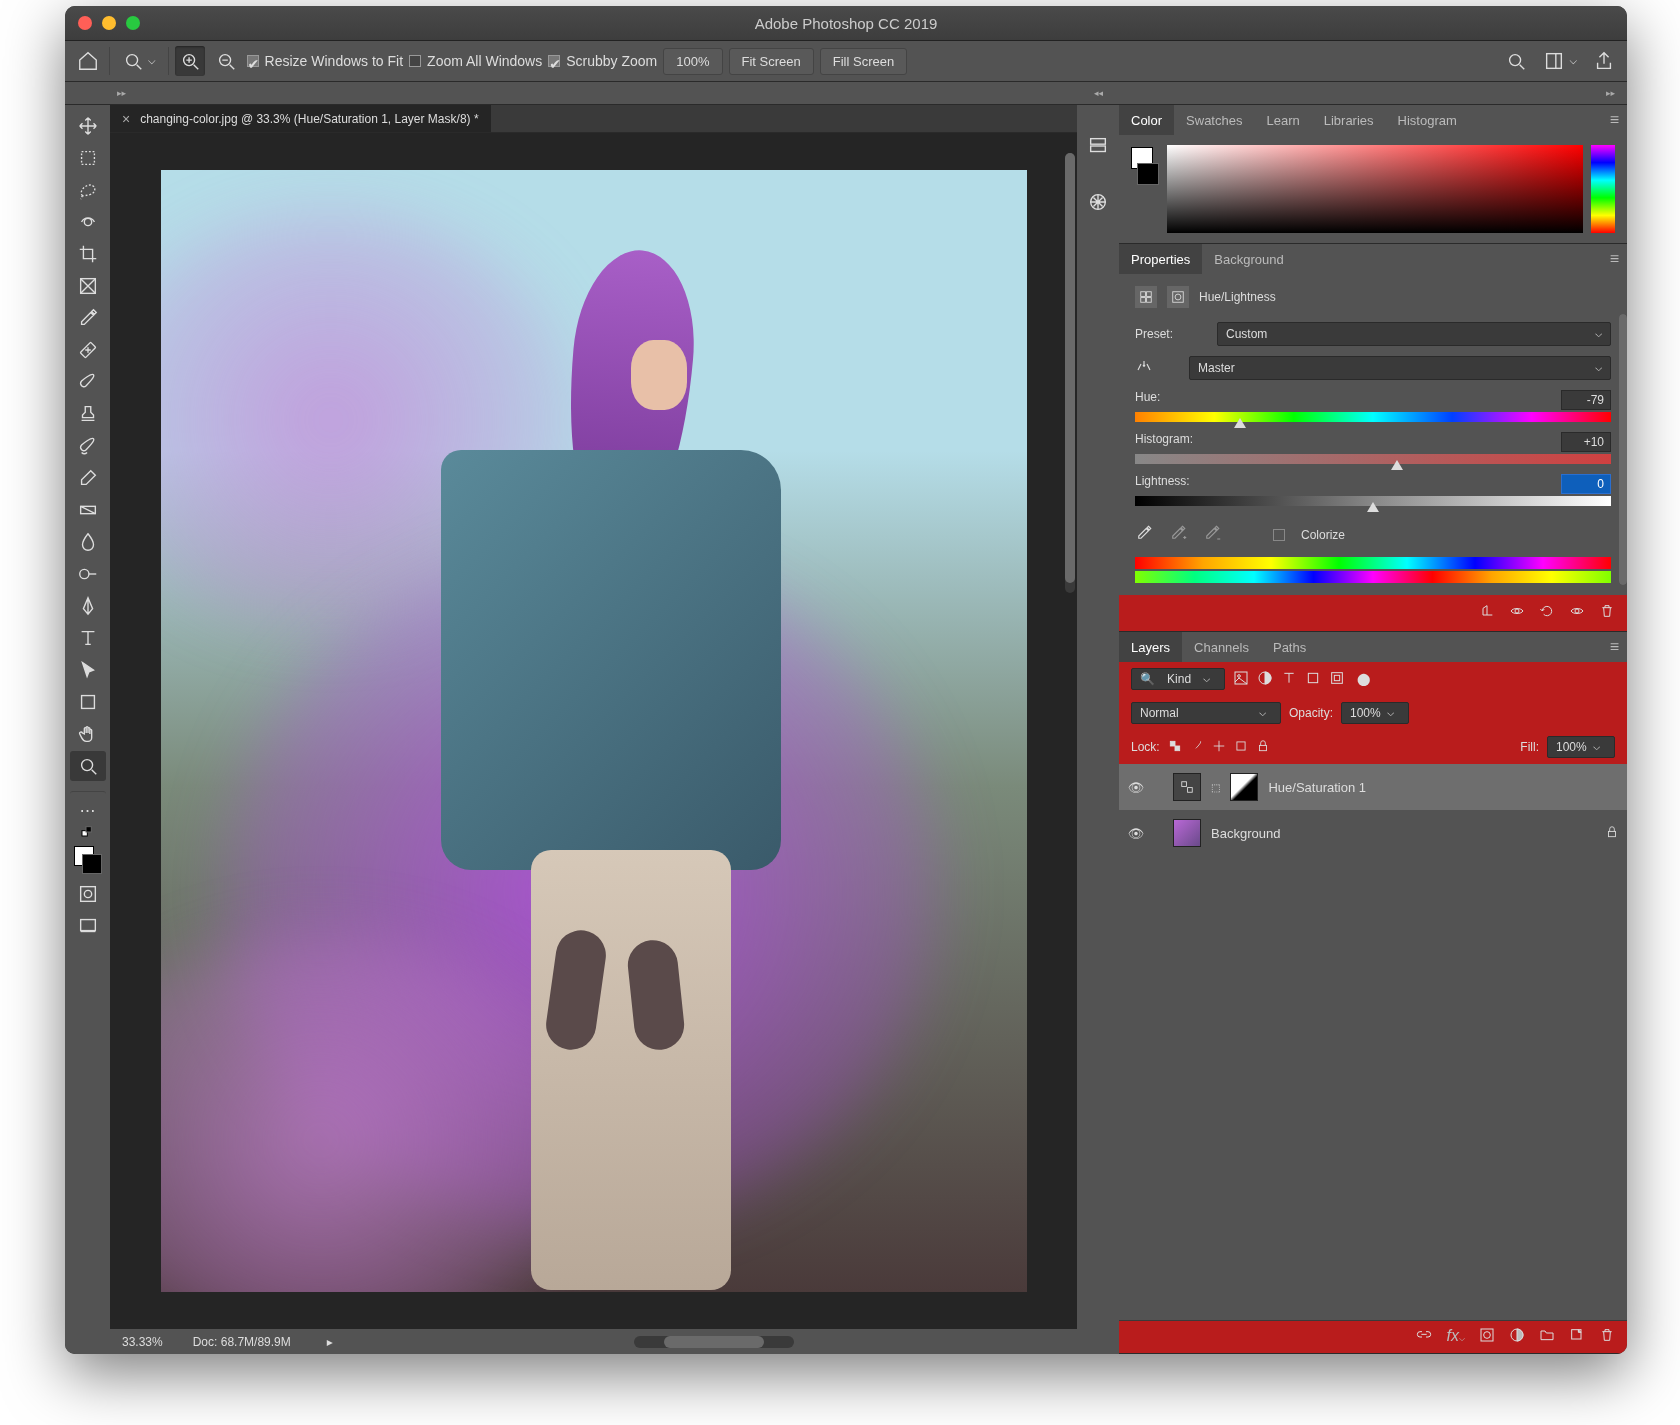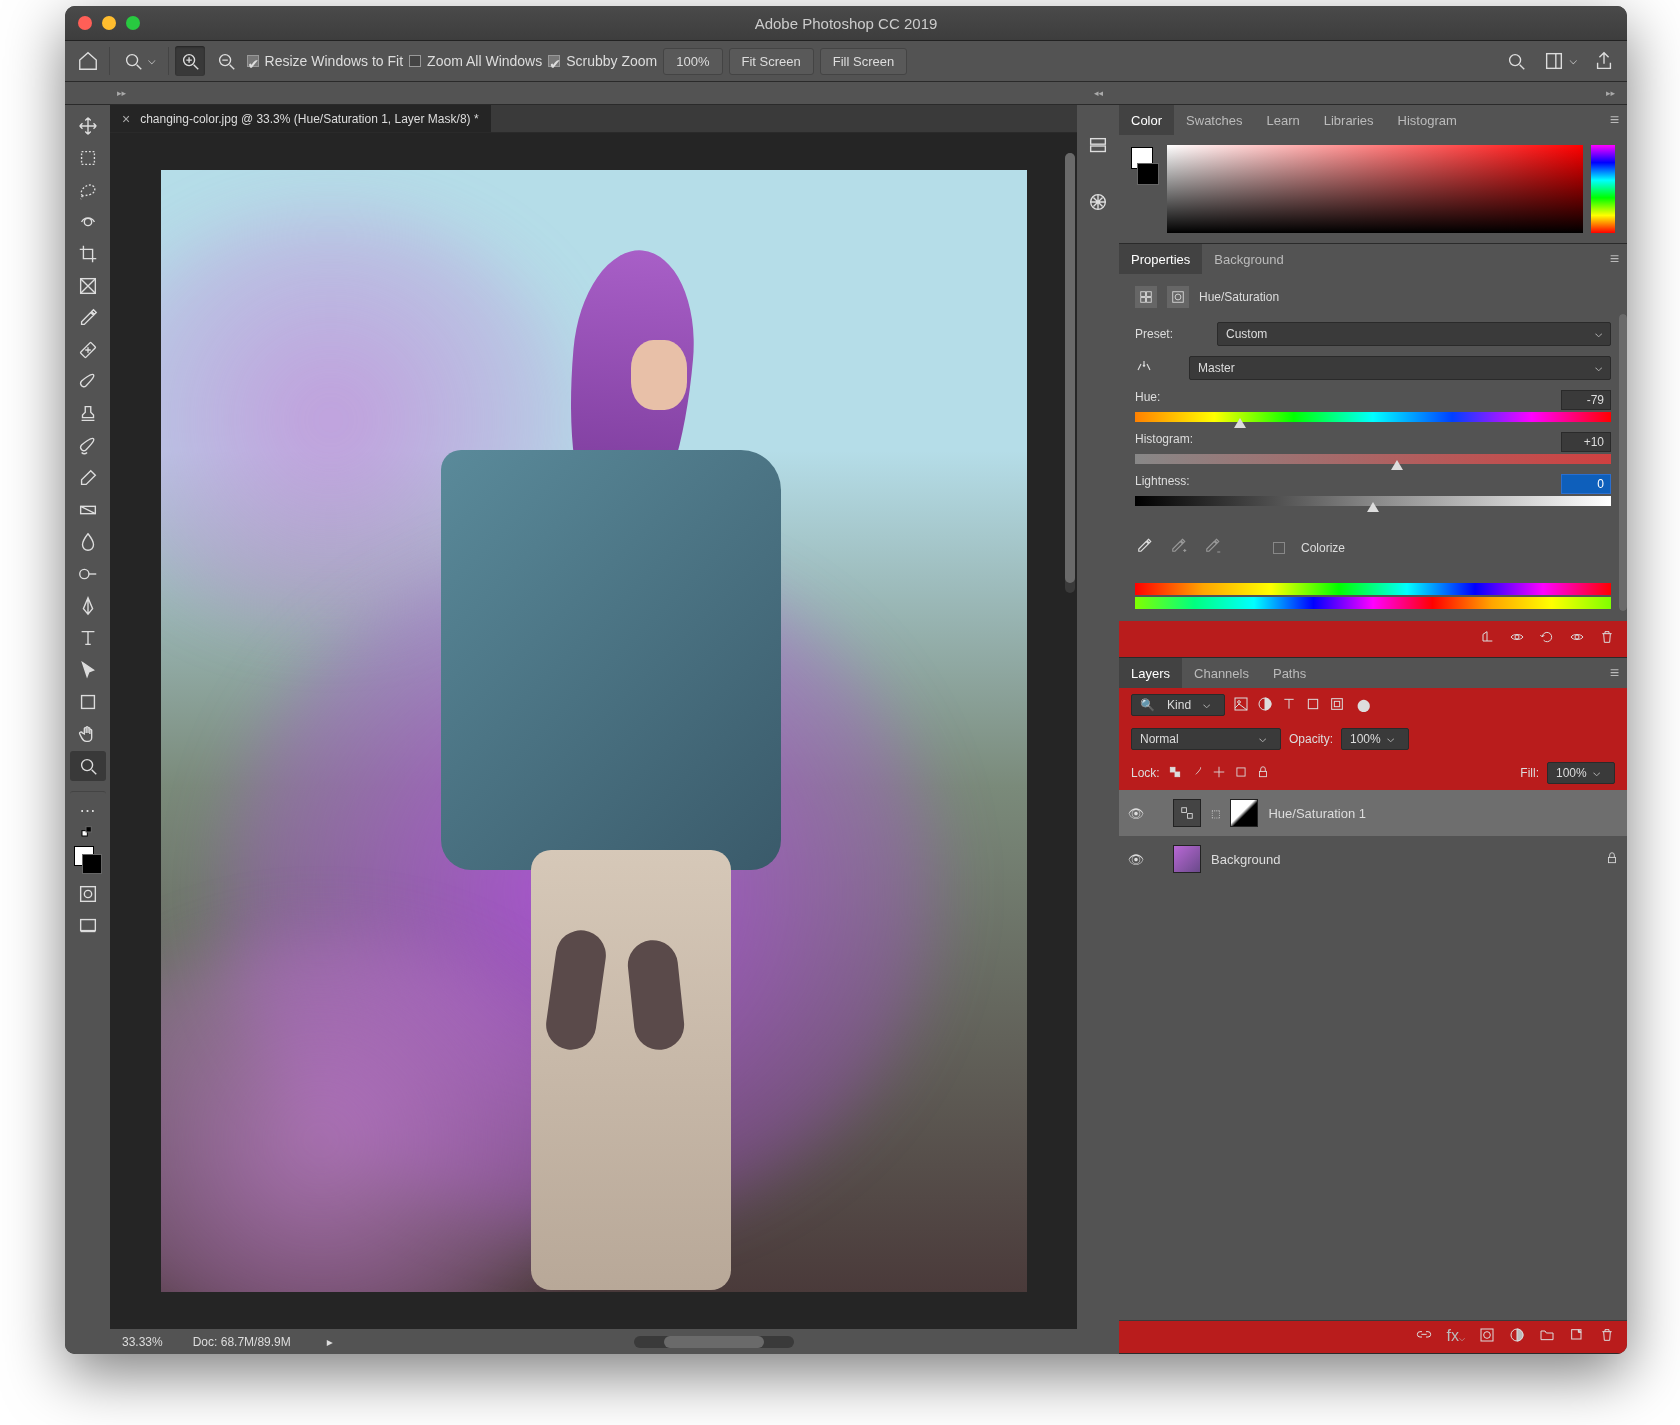--- a/index.html
+++ b/index.html
@@ -52,21 +52,21 @@
 .select{flex:1;background:#3a3a3a;border:1px solid #2a2a2a;color:#ddd;padding:4px 8px;border-radius:2px;display:flex;justify-content:space-between;align-items:center}
 .slider-row{margin-bottom:4px}
 .slider-row .lbl{display:flex;justify-content:space-between;margin-bottom:0px}
 .slider-row .val{background:#3a3a3a;padding:2px 6px;min-width:50px;text-align:right;border:1px solid #2a2a2a}
 .slider-row .val.sel{background:#0e5fbb;border-color:#2a6fd0;color:#fff}
 .slider-track{height:16px;position:relative;margin-top:2px}
 .pointer{position:absolute;top:6px;width:0;height:0;border-left:6px solid transparent;border-right:6px solid transparent;border-bottom:10px solid #ddd;transform:translateX(-50%)}
 .hue-gradient{height:10px;background:linear-gradient(to right,#ff8000,#ffff00,#00ff00,#00ffff,#0040ff,#ff00ff,#ff0000)}
 .sat-gradient{height:10px;background:linear-gradient(to right,#888,#d04040)}
 .light-gradient{height:10px;background:linear-gradient(to right,#000,#888,#fff)}
-.eyedrops{display:flex;gap:16px;align-items:center;margin:25px 0}
+.eyedrops{display:flex;gap:16px;align-items:center;margin:12px 0}
 .chk2{width:12px;height:12px;border:1px solid #888}
 .spectrum{height:12px;background:linear-gradient(to right,red,orange,yellow,lime,cyan,blue,magenta,red);margin-top:4px}
 .spectrum2{height:12px;background:linear-gradient(to right,#80ff00,#00ff80,cyan,blue,magenta,red,orange,yellow,#80ff00);margin-top:2px}
 .action-row{display:flex;justify-content:flex-end;gap:14px;padding:8px 12px;color:#ccc}
 
 .lay-ctrl{display:flex;align-items:center;gap:8px;padding:6px 12px;font-size:12px;color:#ddd}
 .dd2{background:#3a3a3a;border:1px solid #2a2a2a;padding:3px 14px 3px 8px;border-radius:2px;display:flex;justify-content:space-between;align-items:center}
 .layers-list{flex:1;background:#535353}
 .layer{display:flex;align-items:center;height:46px;padding:0 8px;gap:10px;color:#ddd;font-size:13px}
 .layer.sel{background:#6e6e6e}
@@ -398,21 +398,21 @@
                   <rect x="3" y="13" width="8" height="8"></rect>
                   <rect x="13" y="13" width="8" height="8"></rect>
                 </svg>
               </div>
             <div style="width:22px;height:22px;background:#666;display:flex;align-items:center;justify-content:center">
                 <svg class="icon14" viewBox="0 0 24 24">
                   <rect x="3" y="3" width="18" height="18"></rect>
                   <circle cx="12" cy="12" r="5"></circle>
                 </svg>
               </div>
-            <span>Hue/Saturation</span>
+            <span>Hue/Lightness</span>
           </div>
           <div class="prop-row">
             <label>Preset:</label>
             <div class="select">
                 <span>Custom</span>
                 <span style="font-size:9px">⌵</span>
               </div>
           </div>
           <div class="prop-row">
             <div style="width:24px"><svg class="icon18" viewBox="0 0 24 24">
@@ -589,21 +589,21 @@
                   <rect x="6" y="11" width="12" height="9"></rect>
                   <path d="M8 11V7a4 4 0 018 0v4"></path>
                 </svg></span>
           </div>
         </div>
 
         <div class="layer-footer">
           <span><svg class="icon16" viewBox="0 0 24 24">
                 <path d="M9 15H6a4 4 0 010-8h3M15 7h3a4 4 0 010 8h-3M8 11h8"></path>
               </svg></span>
-          <span><span style="">fx</span><span style="font-size:8px">⌵</span></span>
+          <span><span style="font-style:italic">fx</span><span style="font-size:8px">⌵</span></span>
           <span><svg class="icon16" viewBox="0 0 24 24">
                 <rect x="3" y="3" width="18" height="18"></rect>
                 <circle cx="12" cy="12" r="5"></circle>
               </svg></span>
           <span><svg class="icon16" viewBox="0 0 24 24">
                 <circle cx="12" cy="12" r="9"></circle>
                 <path d="M12 3a9 9 0 010 18z" fill="#bbb"></path>
               </svg></span>
           <span><svg class="icon16" viewBox="0 0 24 24">
                 <path d="M3 6h6l2 3h10v10H3z"></path>

